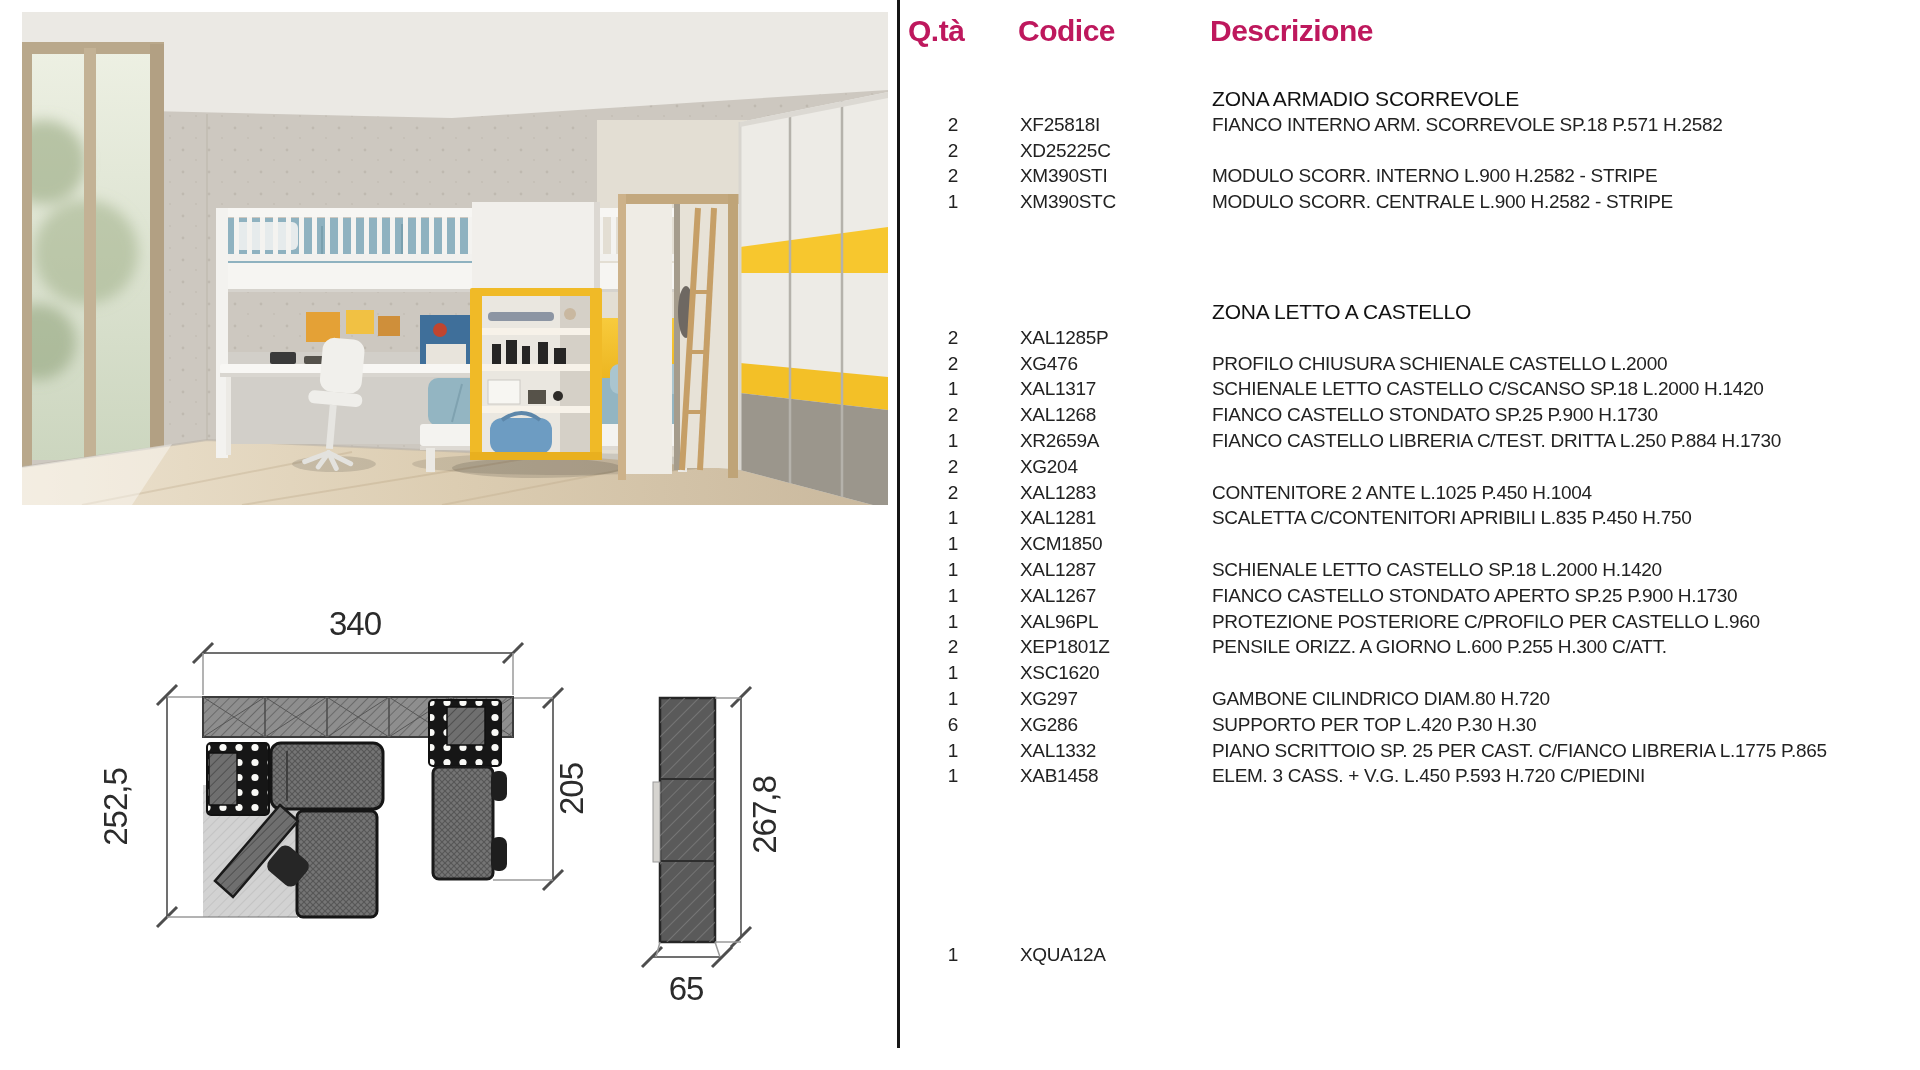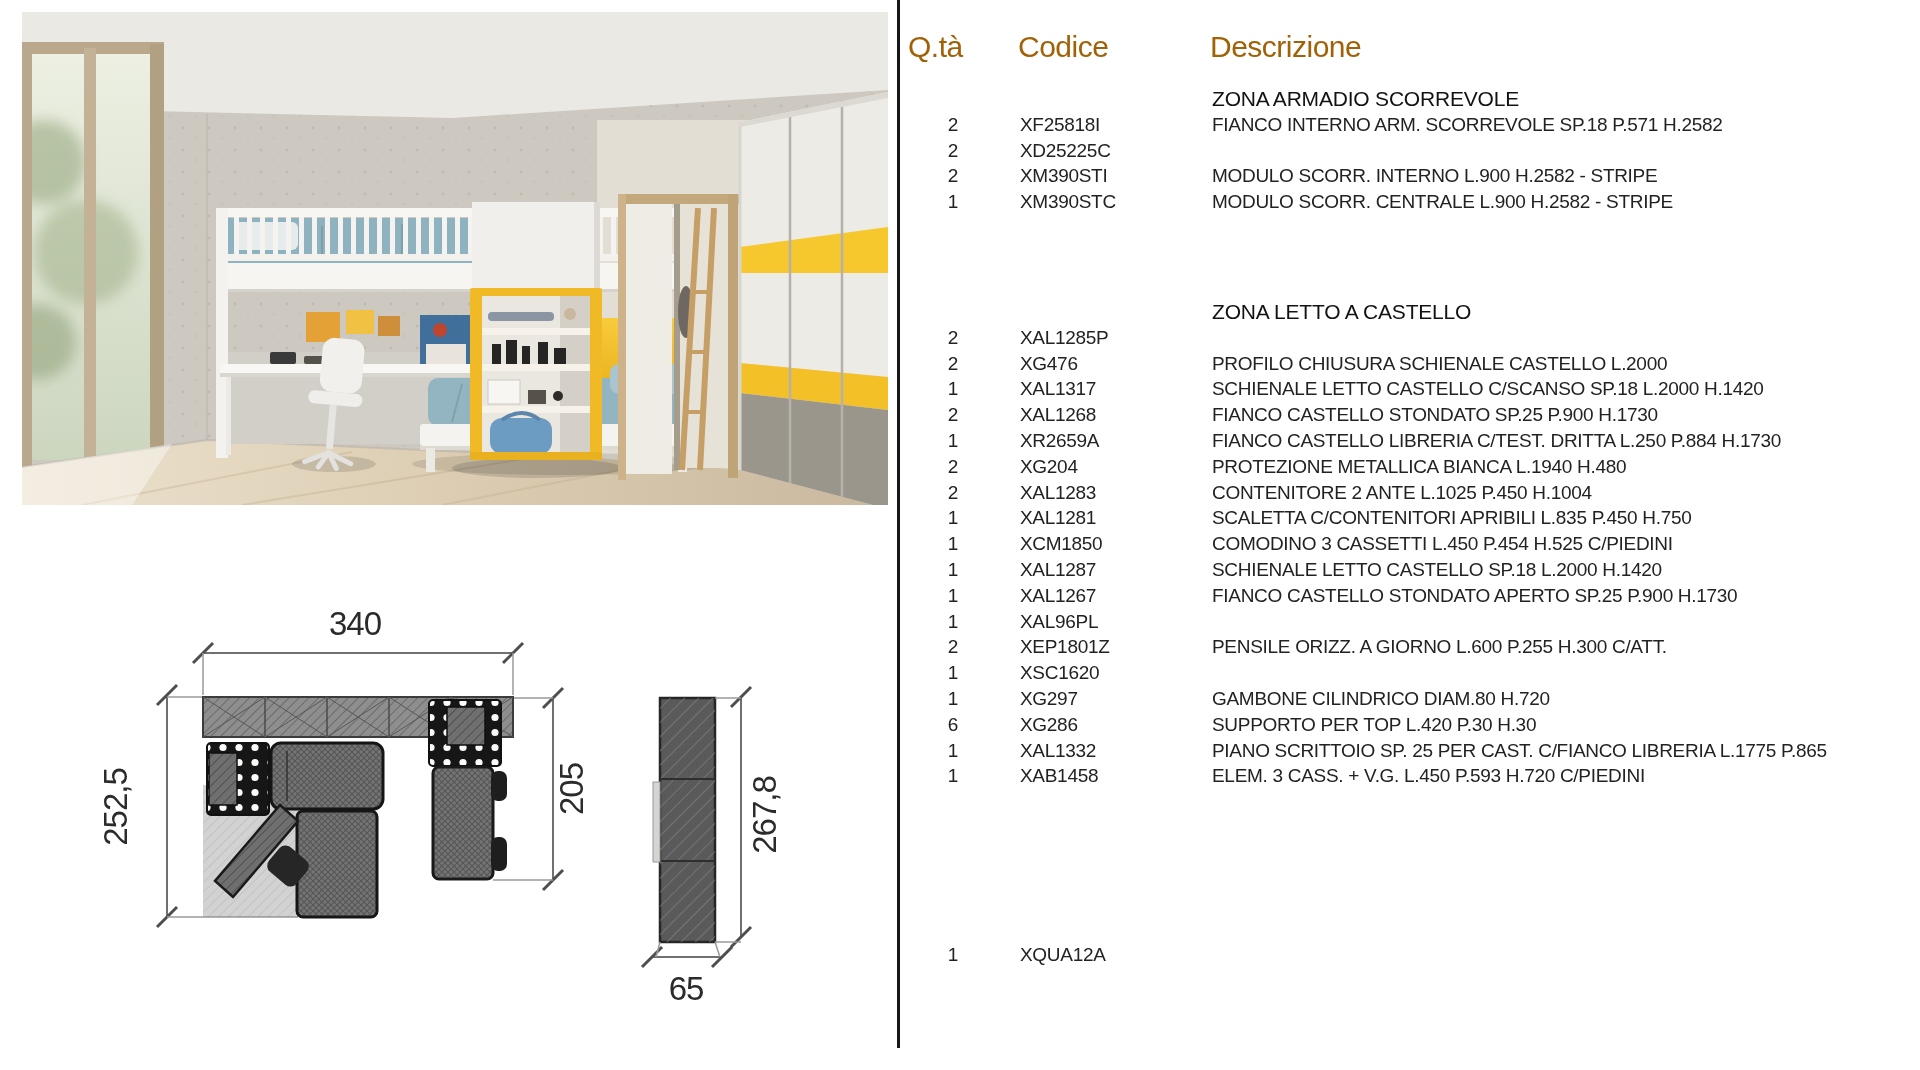--- a/index.html
+++ b/index.html
@@ -12,21 +12,21 @@
   
   .divider{position:absolute;left:897px;top:0;width:3px;height:1048px;background:#161616;}
   
   .photo{position:absolute;left:22px;top:12px;width:866px;height:493px;overflow:hidden;background:#cdc8c0;}
   
   .plan{position:absolute;left:55px;top:545px;width:560px;height:500px;}
   .elev{position:absolute;left:628px;top:655px;width:200px;height:400px;}
   .dim-text{fill:#2b2b2b;font-family:"Liberation Sans",sans-serif;font-size:33px;letter-spacing:-1px;}
   
   .parts-panel{position:absolute;left:908px;top:0;width:1012px;height:1070px;}
-  .tbl-header span{position:absolute;top:14px;font-weight:400;font-size:30px;letter-spacing:-0.5px;color:#a16207;white-space:nowrap;margin-top:16px;}
+  .tbl-header span{position:absolute;top:14px;font-weight:700;font-size:30px;letter-spacing:-0.5px;color:#be185d;white-space:nowrap;}
   .h-qty{left:0;}
   .h-code{left:110px;}
   .h-desc{left:302px;}
   .section{position:absolute;left:0;width:1012px;}
   .section-title{font-weight:400;font-size:21px;line-height:27px;height:27px;letter-spacing:-0.2px;color:#121212;padding-left:304px;white-space:nowrap;}
   .prow{position:relative;height:25.8px;}
   .prow span{position:absolute;top:50%;transform:translateY(-50%);font-size:19px;letter-spacing:-0.3px;color:#222;white-space:nowrap;}
   .c-qty{left:10px;width:70px;text-align:center;}
   .c-code{left:112px;}
   .c-desc{left:304px;}
@@ -374,50 +374,49 @@
           <span class="c-desc">FIANCO CASTELLO STONDATO SP.25 P.900 H.1730</span>
         </div>
         <div class="prow">
           <span class="c-qty">1</span>
           <span class="c-code">XR2659A</span>
           <span class="c-desc">FIANCO CASTELLO LIBRERIA C/TEST. DRITTA L.250 P.884 H.1730</span>
         </div>
         <div class="prow">
           <span class="c-qty">2</span>
           <span class="c-code">XG204</span>
-          <span class="c-desc">PROTEZIONE METALLICA BIANCA L.1940 H.480</span>
         </div>
         <div class="prow">
           <span class="c-qty">2</span>
           <span class="c-code">XAL1283</span>
           <span class="c-desc">CONTENITORE 2 ANTE L.1025 P.450 H.1004</span>
         </div>
         <div class="prow">
           <span class="c-qty">1</span>
           <span class="c-code">XAL1281</span>
           <span class="c-desc">SCALETTA C/CONTENITORI APRIBILI L.835 P.450 H.750</span>
         </div>
         <div class="prow">
           <span class="c-qty">1</span>
           <span class="c-code">XCM1850</span>
-          <span class="c-desc">COMODINO 3 CASSETTI L.450 P.454 H.525 C/PIEDINI</span>
         </div>
         <div class="prow">
           <span class="c-qty">1</span>
           <span class="c-code">XAL1287</span>
           <span class="c-desc">SCHIENALE LETTO CASTELLO SP.18 L.2000 H.1420</span>
         </div>
         <div class="prow">
           <span class="c-qty">1</span>
           <span class="c-code">XAL1267</span>
           <span class="c-desc">FIANCO CASTELLO STONDATO APERTO SP.25 P.900 H.1730</span>
         </div>
         <div class="prow">
           <span class="c-qty">1</span>
           <span class="c-code">XAL96PL</span>
+          <span class="c-desc">PROTEZIONE POSTERIORE C/PROFILO PER CASTELLO L.960</span>
         </div>
         <div class="prow">
           <span class="c-qty">2</span>
           <span class="c-code">XEP1801Z</span>
           <span class="c-desc">PENSILE ORIZZ. A GIORNO L.600 P.255 H.300 C/ATT.</span>
         </div>
         <div class="prow">
           <span class="c-qty">1</span>
           <span class="c-code">XSC1620</span>
         </div>

